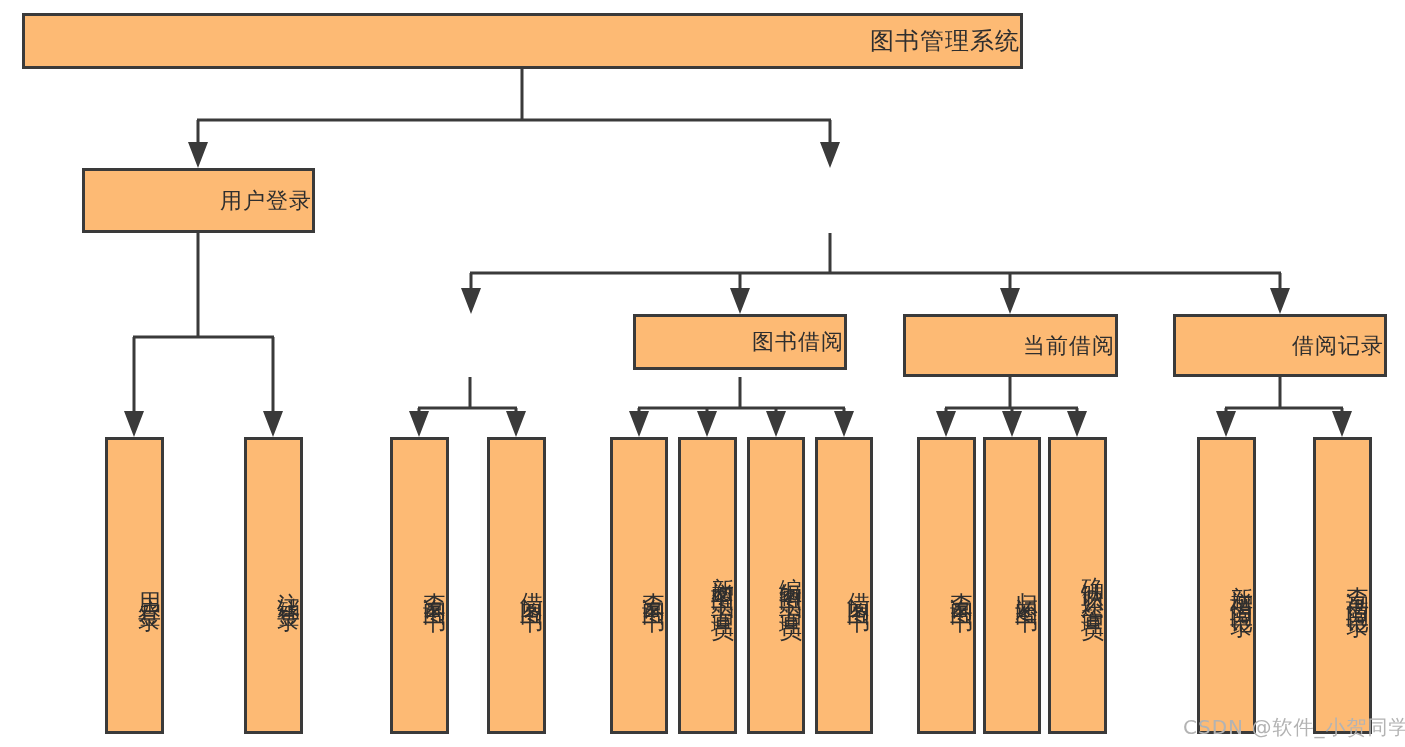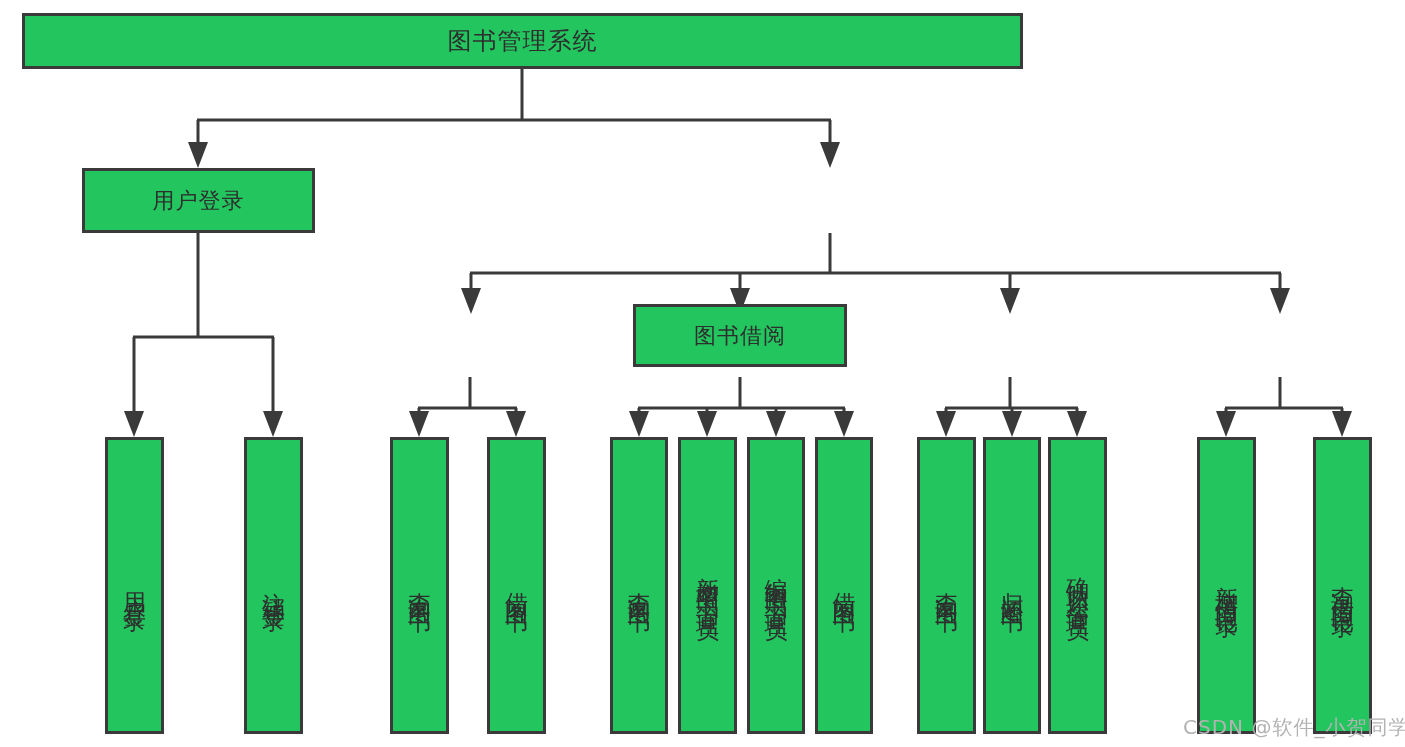--- a/index.html
+++ b/index.html
@@ -13,25 +13,25 @@
   }
   svg.connectors {
     position: absolute;
     left: 0; top: 0;
     width: 1405px; height: 747px;
     pointer-events: none;
   }
   .node {
     position: absolute;
     box-sizing: border-box;
-    background: #22c55e;
+    background: #fdba74;
     border: 3px solid #3a3a3a;
     display: flex;
     align-items: center;
-    justify-content: center;
+    justify-content: flex-end;
     color: #2e2e2e;
   }
   .h-node span {
     font-size: 22px;
     letter-spacing: 1px;
     white-space: nowrap;
   }
   .root-node span { font-size: 24px; }
   .v-node span {
     writing-mode: vertical-rl;
@@ -80,22 +80,28 @@
   </svg>
 
   <div class="node h-node root-node" style="left:22px;top:13px;width:1001px;height:56px">
     <span>图书管理系统</span>
   </div>
 
   <div class="node h-node" style="left:82px;top:168px;width:233px;height:65px">
     <span>用户登录</span>
   </div>
 
-  <div class="node h-node" style="left:633px;top:304px;width:214px;height:63px">
+  <div class="node h-node" style="left:633px;top:314px;width:214px;height:56px">
     <span>图书借阅</span>
+  </div>
+  <div class="node h-node" style="left:903px;top:314px;width:215px;height:63px">
+    <span>当前借阅</span>
+  </div>
+  <div class="node h-node" style="left:1173px;top:314px;width:214px;height:63px">
+    <span>借阅记录</span>
   </div>
 
   <div class="node v-node" style="left:105px;top:437px;width:59px;height:297px">
     <span>用户登录</span>
   </div>
   <div class="node v-node" style="left:244px;top:437px;width:59px;height:297px">
     <span>注销登录</span>
   </div>
 
   <div class="node v-node" style="left:390px;top:437px;width:59px;height:297px">

